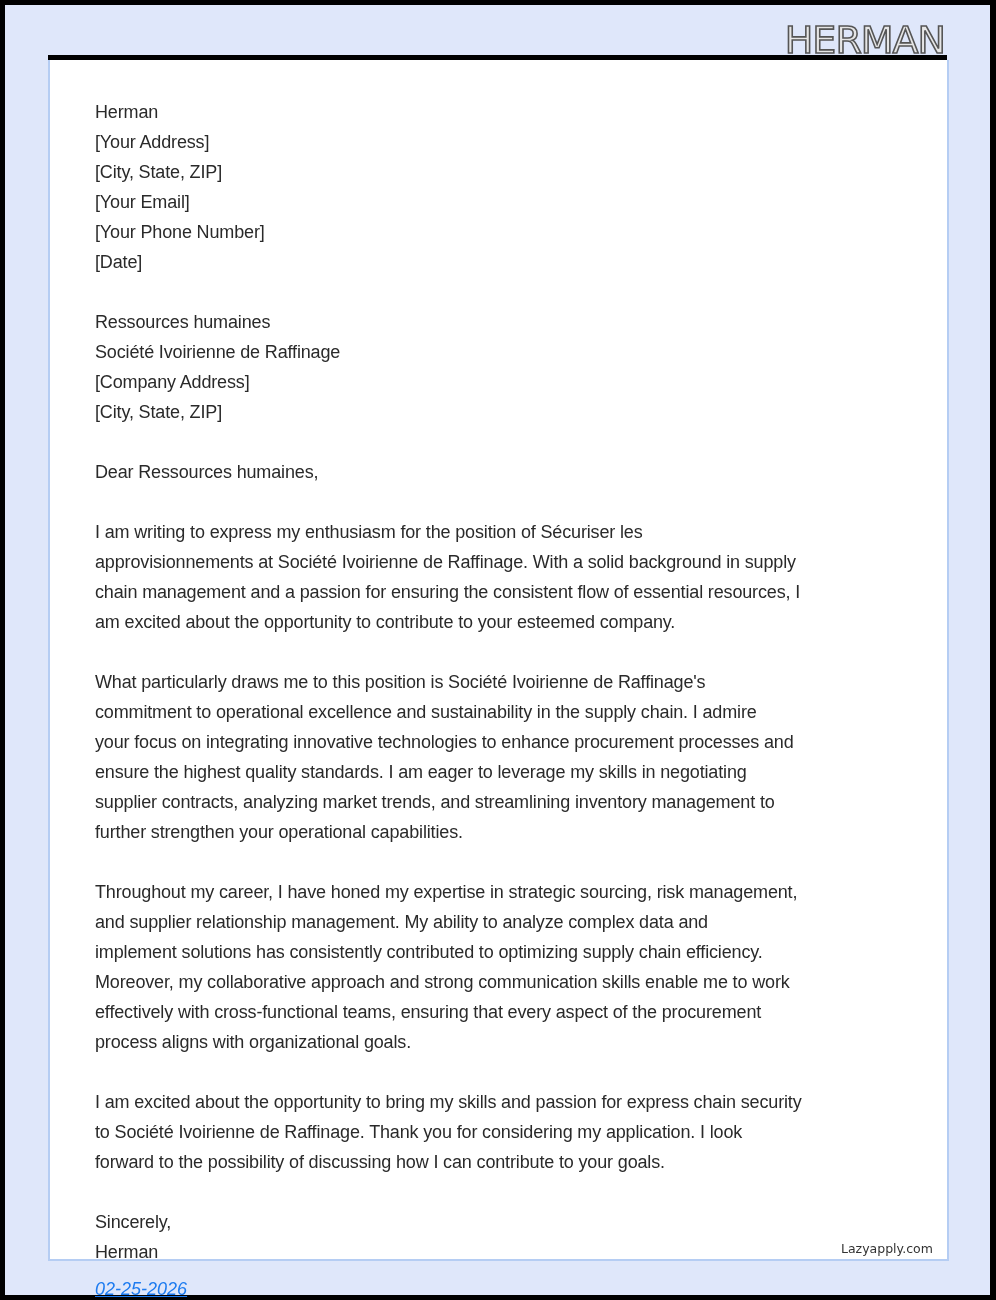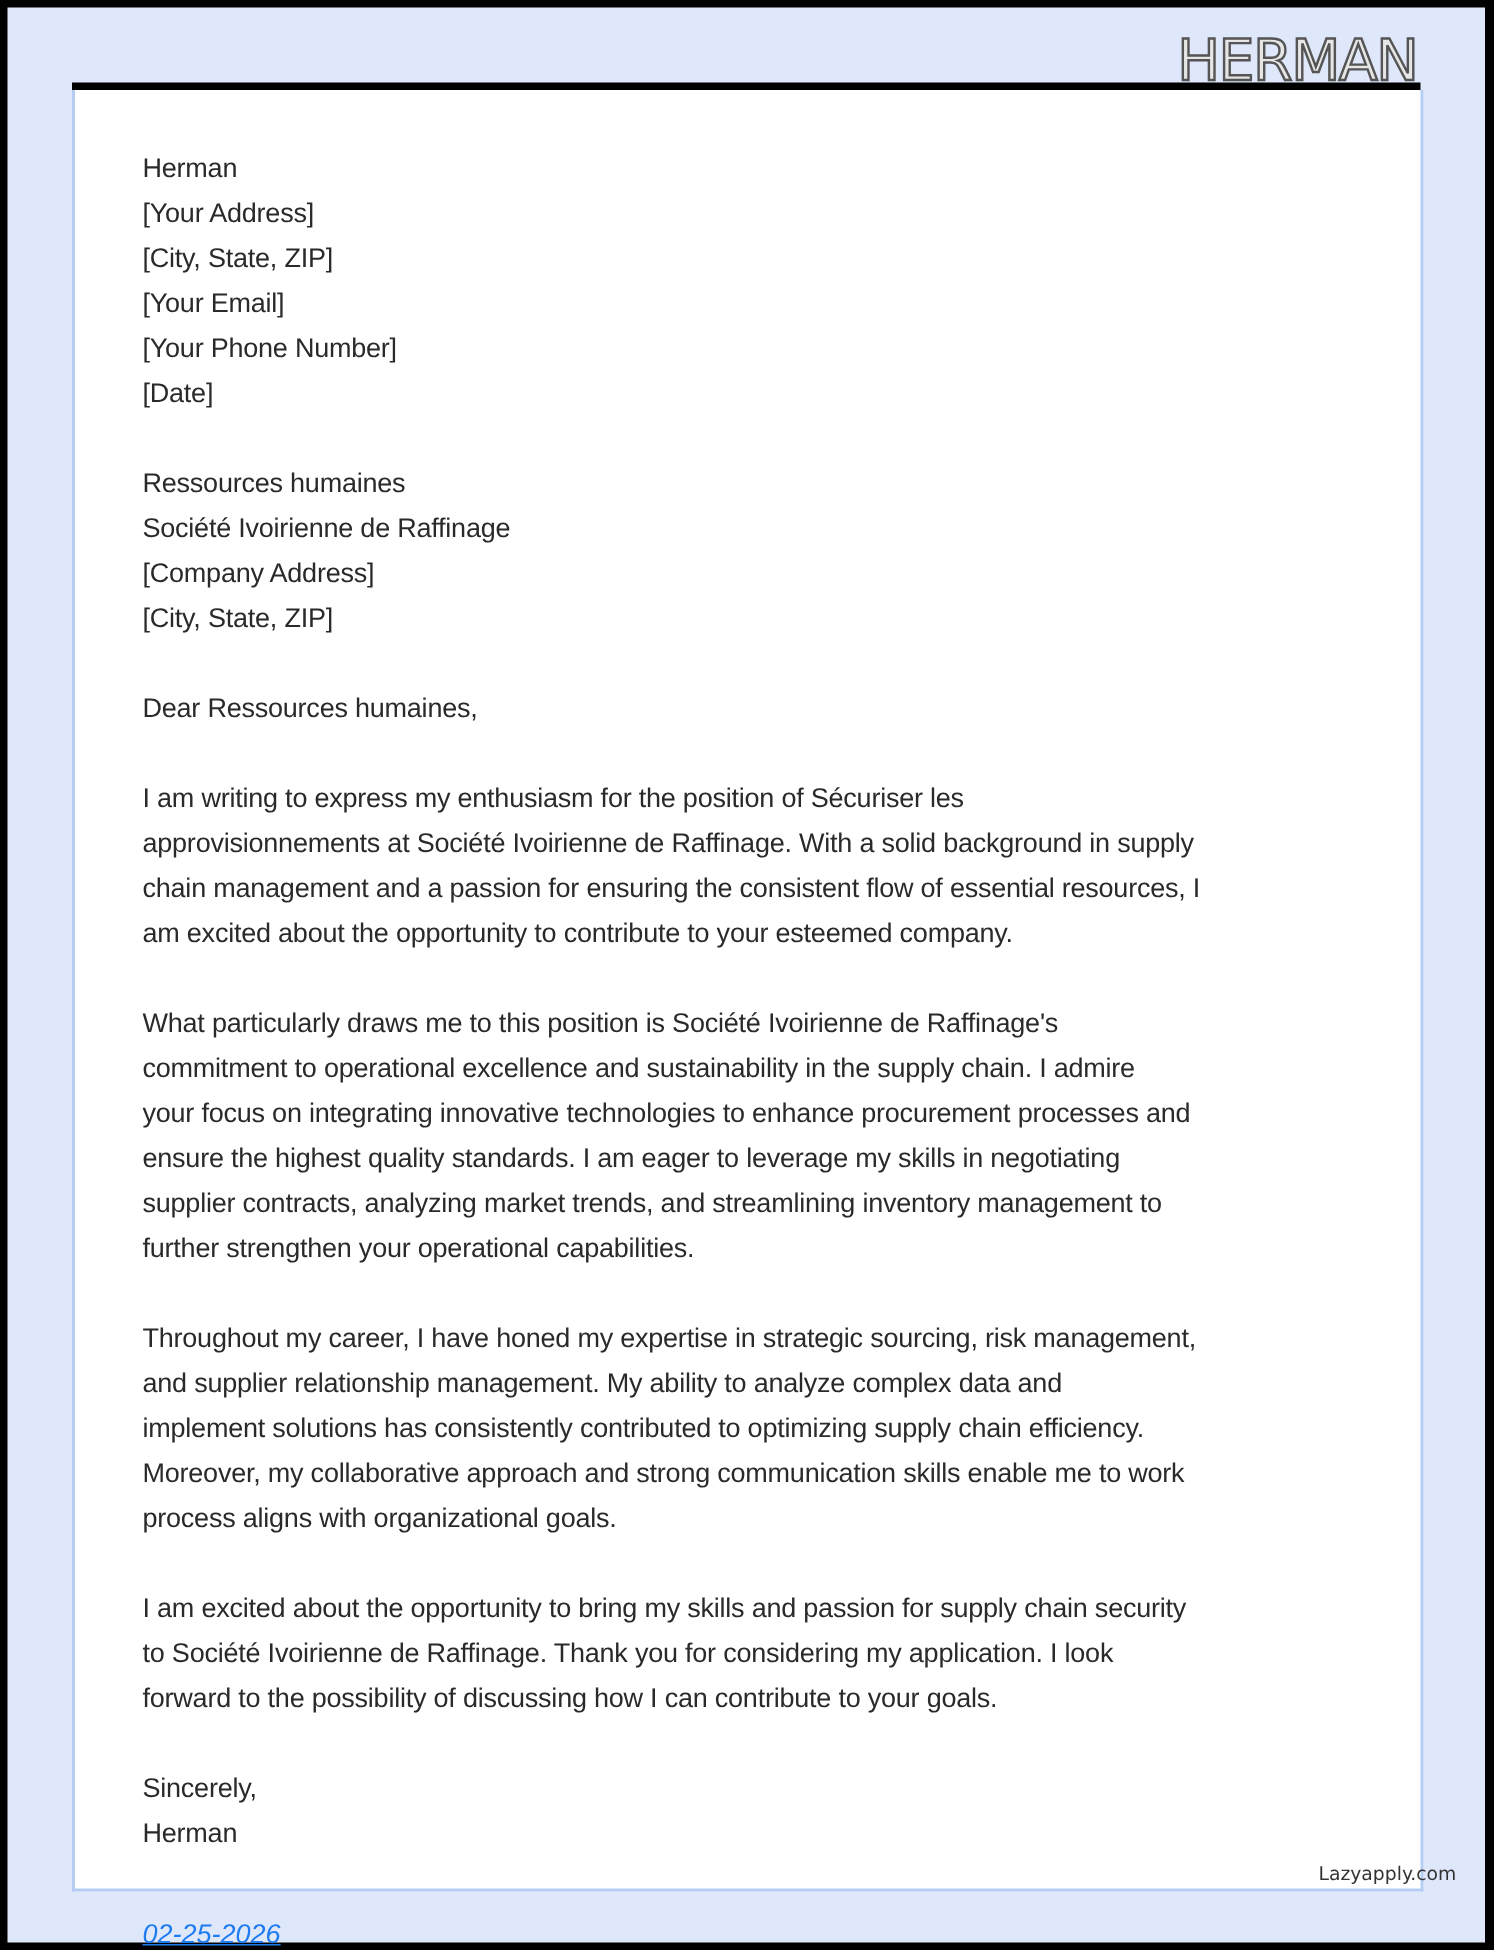--- a/index.html
+++ b/index.html
@@ -31,21 +31,21 @@
   .content {
     position: absolute; left: 95px; top: 97px; width: 810px;
     font-size: 18px; line-height: 30px; color: #2a2a2a;
     font-family: "Liberation Sans", sans-serif;
     letter-spacing: -0.15px;
   }
   .line { white-space: nowrap; height: 30px; }
   .gap { height: 30px; }
   .footer-brand {
     position: absolute; left: 841px; top: 1241px;
-    font-size: 12.5px; color: #333; font-family: "DejaVu Sans", sans-serif; margin-left: 38px;
+    font-size: 12.5px; color: #333; font-family: "DejaVu Sans", sans-serif;
   }
   .date-link {
     position: absolute; left: 95px; top: 1277px;
     font-size: 18px; color: #1e7cf0; font-family: "Liberation Sans", sans-serif;
     line-height: 24px; text-decoration: underline; font-style: italic;
   }
 </style>
 </head>
 <body>
 
@@ -88,25 +88,26 @@
     <div class="line">ensure the highest quality standards. I am eager to leverage my skills in negotiating</div>
     <div class="line">supplier contracts, analyzing market trends, and streamlining inventory management to</div>
     <div class="line">further strengthen your operational capabilities.</div>
   </div>
   <div class="gap"></div>
   <div>
     <div class="line">Throughout my career, I have honed my expertise in strategic sourcing, risk management,</div>
     <div class="line">and supplier relationship management. My ability to analyze complex data and</div>
     <div class="line">implement solutions has consistently contributed to optimizing supply chain efficiency.</div>
     <div class="line">Moreover, my collaborative approach and strong communication skills enable me to work</div>
+    <div class="line">effectively with cross-functional teams, ensuring that every aspect of the procurement</div>
     <div class="line">process aligns with organizational goals.</div>
   </div>
   <div class="gap"></div>
   <div>
-    <div class="line">I am excited about the opportunity to bring my skills and passion for supply chain security</div>
+    <div class="line">I am excited about the opportunity to bring my skills and passion for express chain security</div>
     <div class="line">to Société Ivoirienne de Raffinage. Thank you for considering my application. I look</div>
     <div class="line">forward to the possibility of discussing how I can contribute to your goals.</div>
   </div>
   <div class="gap"></div>
   <div>
     <div class="line">Sincerely,</div>
     <div class="line">Herman</div>
   </div>
 </div>
 

